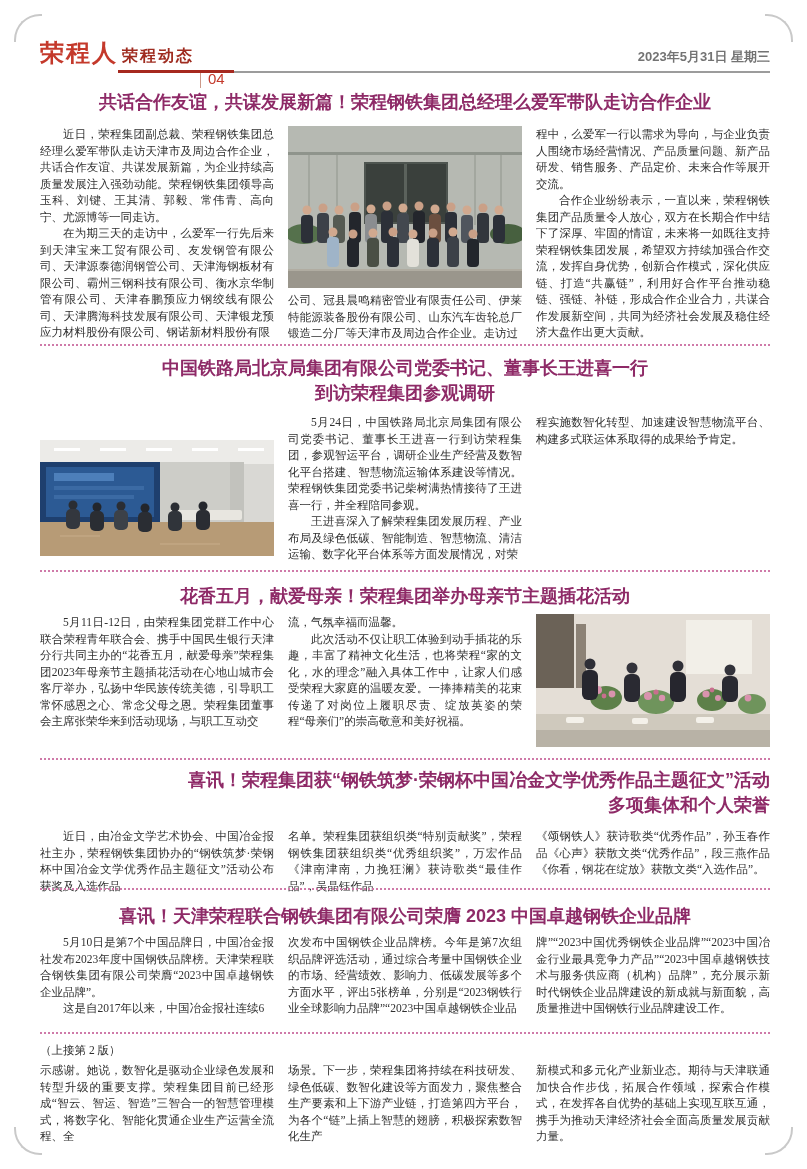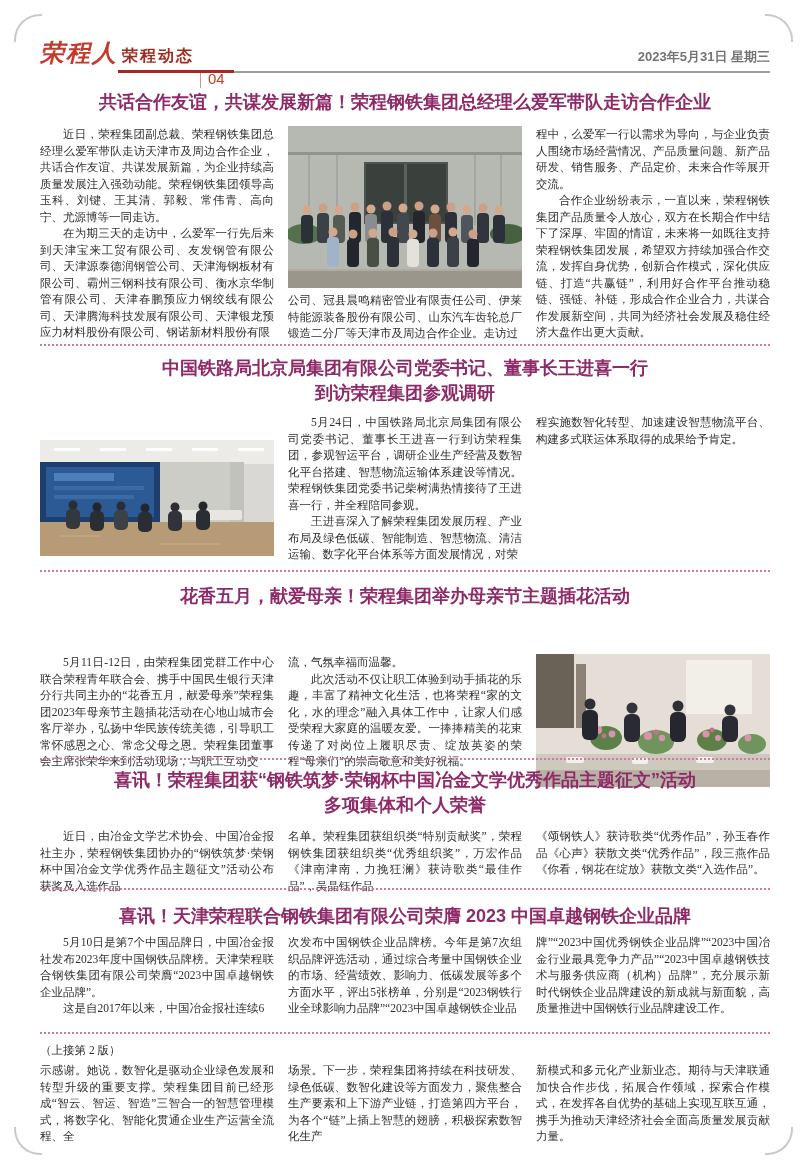--- a/index.html
+++ b/index.html
@@ -13,21 +13,21 @@
   .corner.tr{right:14px;top:14px;border-right-width:2px;border-top-width:2px;border-top-right-radius:26px;}
   .corner.bl{left:14px;bottom:14px;border-left-width:2px;border-bottom-width:2px;border-bottom-left-radius:26px;}
   .corner.br{right:14px;bottom:14px;border-right-width:2px;border-bottom-width:2px;border-bottom-right-radius:26px;}
 
   .abs{position:absolute;left:40px;width:730px;}
 
   
   .hdr{top:36px;height:42px;}
   .logo{
     position:absolute;left:0;top:0;font-family:"DejaVu Serif",serif;
-    font-weight:bold;font-style:italic;font-size:24px;color:#c4392b;letter-spacing:2px;line-height:34px;
+    font-weight:bold;font-size:24px;color:#c4392b;letter-spacing:2px;line-height:34px;
   }
   .sect{position:absolute;left:82px;top:10px;font-family:"Liberation Sans",sans-serif;
     font-weight:bold;font-size:16px;color:#9f2c20;letter-spacing:2px;}
   .pgno{position:absolute;left:160px;top:10px;font-family:"Liberation Sans",sans-serif;
     font-size:15px;color:#c4392b;padding-left:7px;border-left:1px solid #c98;line-height:18px;margin-top:24px;}
   .hdate{position:absolute;right:0;top:12px;font-family:"Liberation Sans",sans-serif;
     font-weight:bold;font-size:13px;color:#737373;}
   .rule-red{position:absolute;left:78px;top:34px;width:116px;height:3px;background:#a6291f;}
   .rule-gray{position:absolute;left:194px;top:35px;right:0;height:2px;background:#9c9c9c;}
 
@@ -240,21 +240,21 @@
     <p class="ind">5月24日，中国铁路局北京局集团有限公司党委书记、董事长王进喜一行到访荣程集团，参观智运平台，调研企业生产经营及数智化平台搭建、智慧物流运输体系建设等情况。荣程钢铁集团党委书记柴树满热情接待了王进喜一行，并全程陪同参观。</p>
     <p class="ind">王进喜深入了解荣程集团发展历程、产业布局及绿色低碳、智能制造、智慧物流、清洁运输、数字化平台体系等方面发展情况，对荣</p>
   </div>
   <div class="col">
     <p>程实施数智化转型、加速建设智慧物流平台、构建多式联运体系取得的成果给予肯定。</p>
   </div>
 </div>
 <div class="abs divider" style="top:570px;"></div>
 
 <div class="abs atitle" style="top:584px;">花香五月，献爱母亲！荣程集团举办母亲节主题插花活动</div>
-<div class="abs cols" style="top:614px;margin-top:40px;">
+<div class="abs cols" style="top:614px;">
   <div class="col">
     <p class="ind">5月11日-12日，由荣程集团党群工作中心联合荣程青年联合会、携手中国民生银行天津分行共同主办的“花香五月，献爱母亲”荣程集团2023年母亲节主题插花活动在心地山城市会客厅举办，弘扬中华民族传统美德，引导职工常怀感恩之心、常念父母之恩。荣程集团董事会主席张荣华来到活动现场，与职工互动交</p>
   </div>
   <div class="col">
     <p>流，气氛幸福而温馨。</p>
     <p class="ind">此次活动不仅让职工体验到动手插花的乐趣，丰富了精神文化生活，也将荣程“家的文化，水的理念”融入具体工作中，让家人们感受荣程大家庭的温暖友爱。一捧捧精美的花束传递了对岗位上履职尽责、绽放英姿的荣程“母亲们”的崇高敬意和美好祝福。</p>
   </div>
   <div class="col">
     <svg class="photo" width="234" height="133" viewBox="0 0 234 133">
       <rect width="234" height="133" fill="#e4ded6"></rect>
@@ -302,21 +302,21 @@
           <rect x="30" y="103" width="18" height="6" rx="2"></rect>
           <rect x="96" y="104" width="16" height="6" rx="2"></rect>
           <rect x="160" y="103" width="18" height="6" rx="2"></rect>
         </g>
       <rect y="116" width="234" height="17" fill="#b8b2a6"></rect>
     </svg>
   </div>
 </div>
 <div class="abs divider" style="top:758px;"></div>
 
-<div class="abs atitle" style="top:768px;">
+<div class="abs atitle" style="top:768px;text-align:right;">
   <div>喜讯！荣程集团获“钢铁筑梦·荣钢杯中国冶金文学优秀作品主题征文”活动</div>
   <div>多项集体和个人荣誉</div>
 </div>
 <div class="abs cols" style="top:828px;">
   <div class="col">
     <p class="ind">近日，由冶金文学艺术协会、中国冶金报社主办，荣程钢铁集团协办的“钢铁筑梦·荣钢杯中国冶金文学优秀作品主题征文”活动公布获奖及入选作品</p>
   </div>
   <div class="col">
     <p>名单。荣程集团获组织类“特别贡献奖”，荣程钢铁集团获组织类“优秀组织奖”，万宏作品《津南津南，力挽狂澜》获诗歌类“最佳作品”，吴晶钰作品</p>
   </div>

